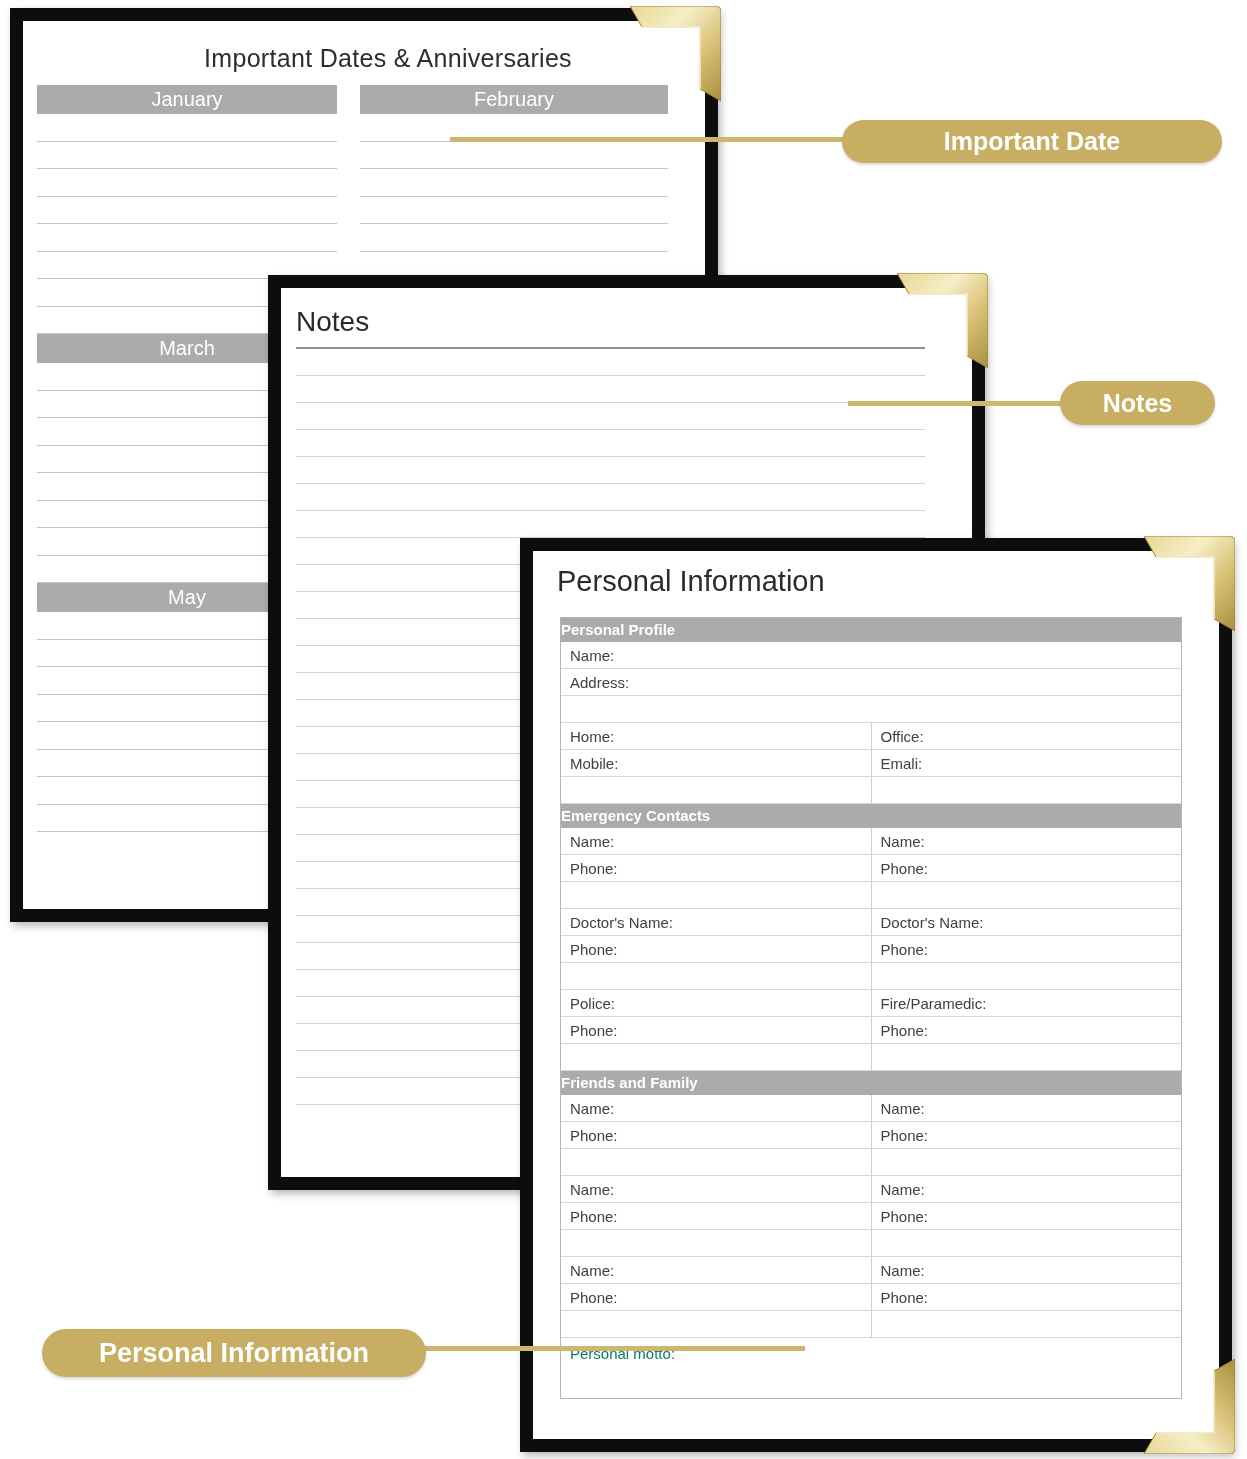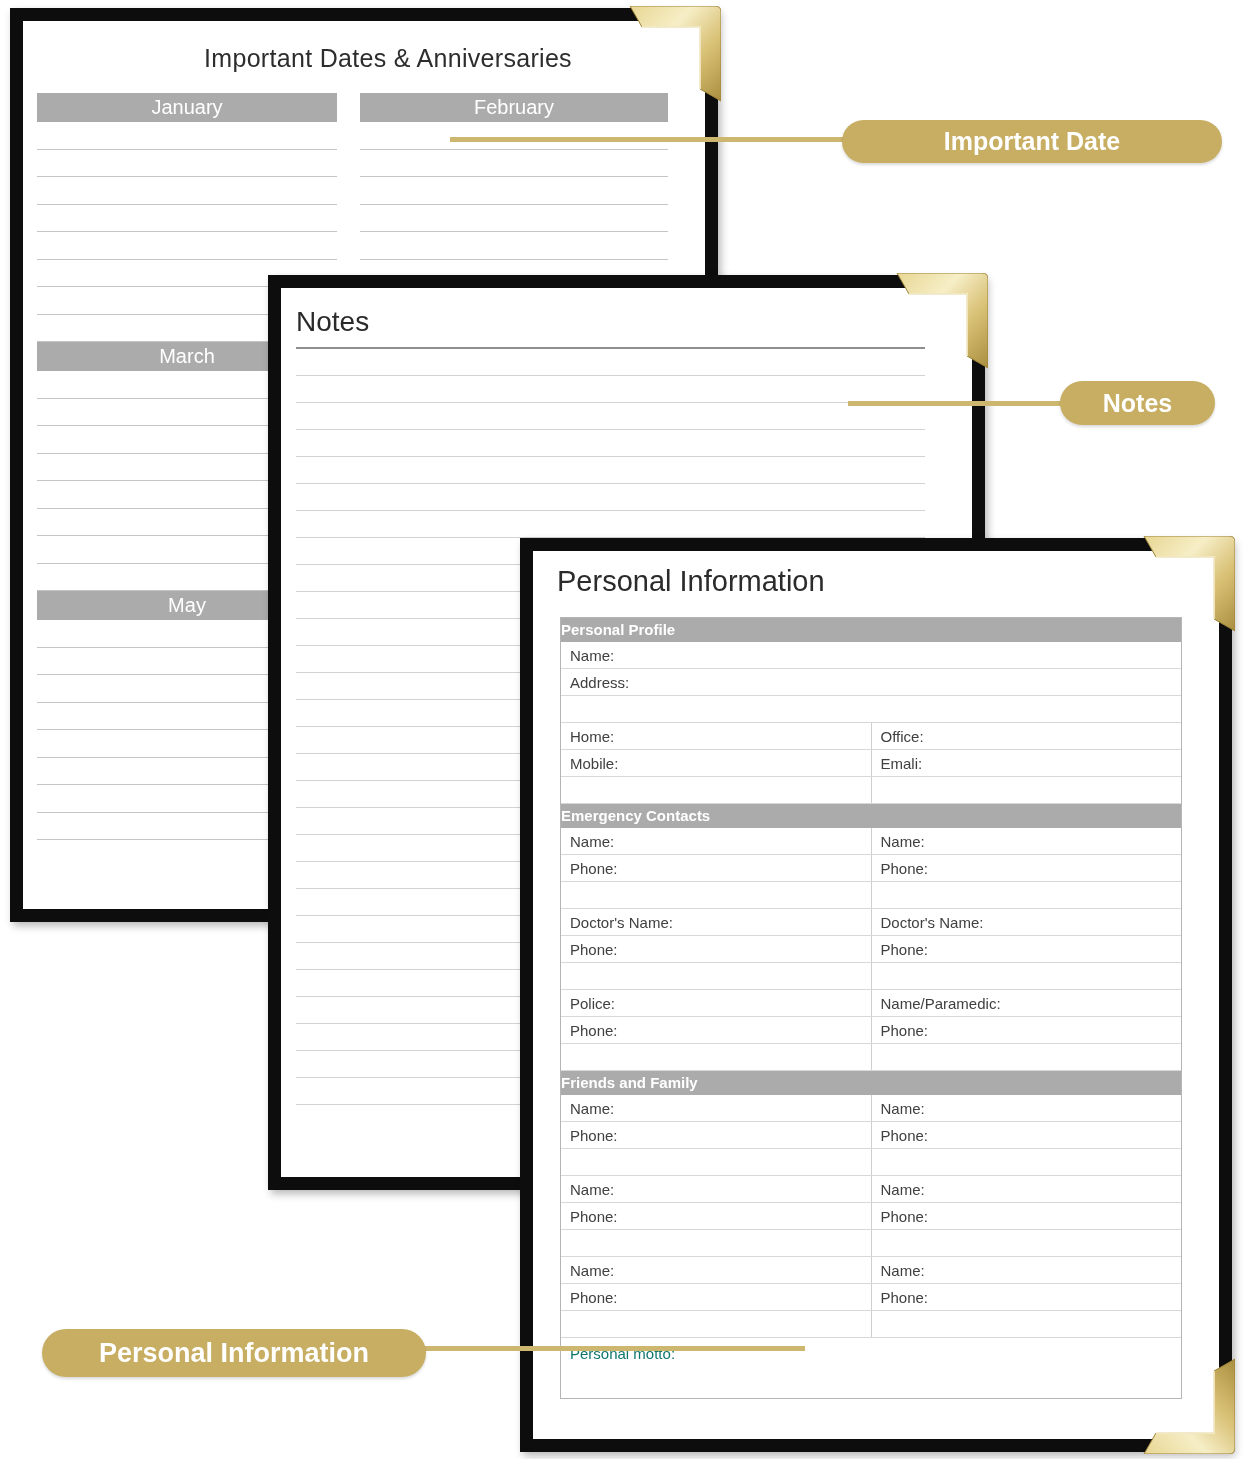--- a/index.html
+++ b/index.html
@@ -17,21 +17,21 @@
   .corner{position:absolute;top:-15px;right:-16px;pointer-events:none;}
   .corner-b{top:auto;bottom:-15px;transform:scaleY(-1);}
 
   
   .p1-title{margin:0;padding-top:23px;text-align:center;font-size:25px;font-weight:normal;
             color:#2d2d2d;letter-spacing:0.3px;padding-left:48px;}
   .p1-cols{position:absolute;left:14px;top:64px;width:654px;display:flex;gap:23px;}
   .p1-col{width:300px;}
   .p1-col.right{width:308px;}
   .month-section{}
-  .month-section:first-child{margin-top:8px;}
+  .month-section:first-child{margin-top:0;}
   .month-bar{height:29px;line-height:29px;background:#ababab;color:#ffffff;
              text-align:center;font-size:20px;}
   .rline{height:26.5px;border-bottom:1.5px solid #c5c5c5;}
 
   
   .p2-title{position:absolute;left:15px;top:18px;margin:0;font-size:28px;font-weight:normal;color:#2a2a2a;}
   .p2-rule{position:absolute;left:15px;top:59px;width:629px;height:0;border-bottom:2px solid #8f8f8f;}
   .p2-lines{position:absolute;left:15px;top:61px;width:629px;}
   .nline{height:26px;border-bottom:1.5px solid #d2d2d2;}
 
@@ -231,21 +231,21 @@
         <div class="pi-row">
           <div class="pi-cell left">Phone:</div>
           <div class="pi-cell">Phone:</div>
         </div>
         <div class="pi-row">
           <div class="pi-cell left"></div>
           <div class="pi-cell"></div>
         </div>
         <div class="pi-row">
           <div class="pi-cell left">Police:</div>
-          <div class="pi-cell">Name/Paramedic:</div>
+          <div class="pi-cell">Fire/Paramedic:</div>
         </div>
         <div class="pi-row">
           <div class="pi-cell left">Phone:</div>
           <div class="pi-cell">Phone:</div>
         </div>
         <div class="pi-row">
           <div class="pi-cell left"></div>
           <div class="pi-cell"></div>
         </div>
         <div class="sec-header">Friends and Family</div>

